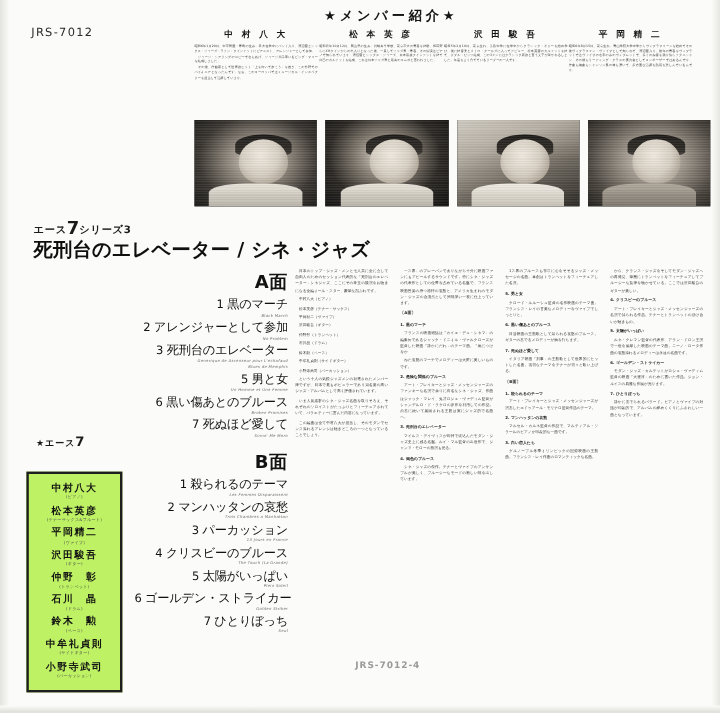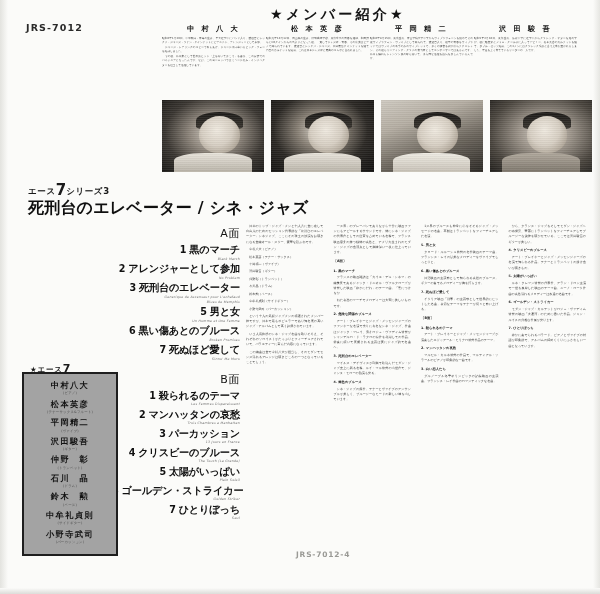--- a/index.html
+++ b/index.html
@@ -15,32 +15,32 @@
     background:#fbfbf9;
     box-sizing:border-box;
   }
   .edge-l{position:absolute;left:0;top:0;width:8px;height:594px;background:linear-gradient(90deg,#e3e3df,#fbfbf9);}
   .edge-r{position:absolute;right:0;top:0;width:7px;height:594px;background:linear-gradient(270deg,#e6e6e2,#fbfbf9);}
   .edge-b{position:absolute;left:0;bottom:0;width:600px;height:6px;background:linear-gradient(0deg,#dcdcd8,#fbfbf9);}
 
   
   .cat-top{
     position:absolute;left:26px;top:22px;
-    font-size:9.5px;letter-spacing:1.1px;font-weight:700;color:#2a2a2a;
+    font-size:9.5px;letter-spacing:1.1px;font-weight:400;color:#2a2a2a;
   }
   .cat-bottom{
     position:absolute;left:296px;top:550px;
     font-size:7.5px;letter-spacing:.8px;color:#9a9a96;
     font-weight:700;
   }
 
   
   .member-header{
     position:absolute;left:270px;top:6px;
-    font-size:14px;font-weight:700;letter-spacing:3.2px;color:#141414;
+    font-size:11px;font-weight:700;letter-spacing:3.2px;color:#141414;
     white-space:nowrap;
   }
 
   
   .members{
     position:absolute;left:162px;top:24px;width:430px;height:72px;
     display:flex;gap:1px;
   }
   .mcol{width:103px;}
   .mname{
@@ -102,47 +102,47 @@
     font-size:16px;font-weight:700;letter-spacing:.2px;color:#0f0f0f;
     white-space:nowrap;
   }
 
   
   .tracks{
     position:absolute;left:112px;top:226px;width:128px;
     text-align:right;
   }
   .side-label{
-    font-size:11px;font-weight:400;letter-spacing:.6px;margin:0 0 2px 0;color:#121212;
+    font-size:15px;font-weight:700;letter-spacing:.6px;margin:0 0 2px 0;color:#121212;
   }
   .side-label.b{margin-top:11px;}
   .trk{margin-bottom:1.5px;}
   .trk .ln{
-    font-size:10.2px;font-weight:700;letter-spacing:-.2px;color:#111;white-space:nowrap;
+    font-size:10.2px;font-weight:400;letter-spacing:-.2px;color:#111;white-space:nowrap;
   }
   .trk .ln .no{margin-right:3px;font-size:9.6px;}
   .trk .sub{
     font-size:3.2px;letter-spacing:.25px;color:#6d6d6d;margin-top:-.5px;
     font-style:italic;white-space:nowrap;
   }
   .arranger{
     position:absolute;left:112px;top:524px;width:128px;text-align:right;
     font-size:8.6px;font-weight:700;letter-spacing:1px;color:#141414;
   }
 
   
   .ace-mark{
     position:absolute;left:30px;top:362px;
     font-size:7.5px;font-weight:700;letter-spacing:.8px;color:#1b1b1b;
   }
   .ace-mark .big{font-size:11px;}
   .personnel{
-    position:absolute;left:22px;top:372px;width:96px;
+    position:absolute;left:22px;top:393px;width:80px;
     border:2.5px solid #1e1e1e;padding:6px 2px 7px 2px;
-    background:#a3a3a3;box-sizing:border-box;
+    background:#bef264;box-sizing:border-box;
   }
   .pers{margin-bottom:3.2px;text-align:center;}
   .pers .pn{font-size:8.2px;font-weight:700;letter-spacing:1.4px;color:#121212;white-space:nowrap;}
   .pers .pi{font-size:3.4px;letter-spacing:.2px;color:#4d4d4d;margin-top:.4px;white-space:nowrap;}
 
   
   .liner{
     position:absolute;left:246px;top:224px;width:340px;height:330px;
     display:flex;gap:10px;
   }
@@ -178,29 +178,29 @@
           <p class="ind">その後、作曲家として世界的ヒット「上を向いて歩こう」を書き、この分野でのパイオニアとなったんです。なお、このヨーロッパではミュージカル・インスペクターを担当して活躍しています。</p>
         </div>
       </div>
       <div class="mcol">
         <div class="mname">松 本 英 彦</div>
         <div class="mbio">
           <p>昭和元年10月12日、岡山県の生み。旧制高等学校、東京帝大の青春を経験、和田野らにCBクインからの出入りとなった後、一貫してジャズ界・青春、その傍演はピアノで知られています。渡辺晋とシックス・ジョーズ、日本最強クインテットを経て自己のカルテットを結成、これは日本ジャズ界と最高のコムボと言われました。</p>
         </div>
       </div>
       <div class="mcol">
+        <div class="mname">沢 田 駿 吾</div>
+        <div class="mbio">
+          <p>昭和5年2月10日、東京生れ。法政中学に在学中からクラシック・ギターを始め学び、後に軽音楽とメトロ・クールズに入ってデビュー、松本英彦のカルテットを経て、ダブル・セッツ結成、この3メンにはクラシック系的と言う文字が置かれるしました。年達をよく育てているリーダーの一人です。</p>
+        </div>
+      </div>
+      <div class="mcol">
         <div class="mname">平 岡 精 二</div>
         <div class="mbio">
           <p>昭和6年8月15日、東京生れ。青山学院大学中学からヴィブラフォーンを始めてその後ヴィブラフォン・ヴァイブとして知られて、渡辺晋入り。後年の青春をヴィブラッドではヴァイブの名手のみのヴィブレットで、多くの録音を残す傍らテクニシャン、その後もリーディング・クラスの実力者としてコンポーザーではあるんです。作曲も編曲もシャンソン風の味も濃いて、多方面な活躍を熱気を楽しんでいるんです。</p>
-        </div>
-      </div>
-      <div class="mcol">
-        <div class="mname">沢 田 駿 吾</div>
-        <div class="mbio">
-          <p>昭和5年2月10日、東京生れ。法政中学に在学中からクラシック・ギターを始め学び、後に軽音楽とメトロ・クールズに入ってデビュー、松本英彦のカルテットを経て、ダブル・セッツ結成、この3メンにはクラシック系的と言う文字が置かれるしました。年達をよく育てているリーダーの一人です。</p>
         </div>
       </div>
     </div>
 
   <div class="photos">
     <div class="ph p1">
       <div class="bg"></div>
       <div class="hair"></div>
       <div class="face"></div>
       <div class="torso"></div>

